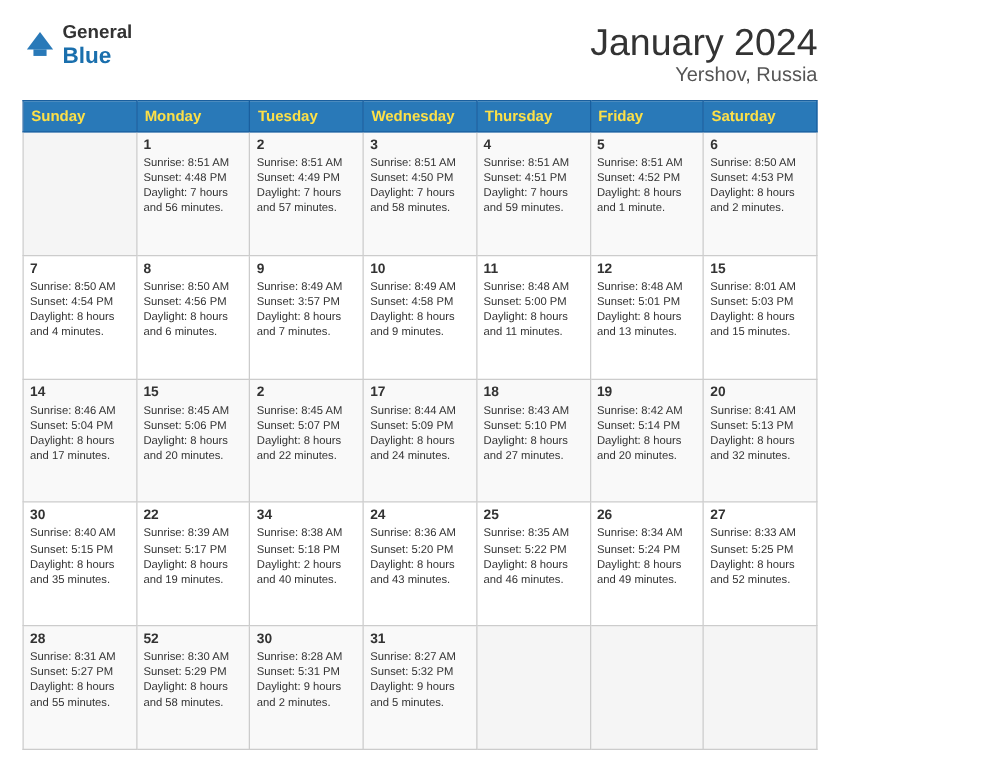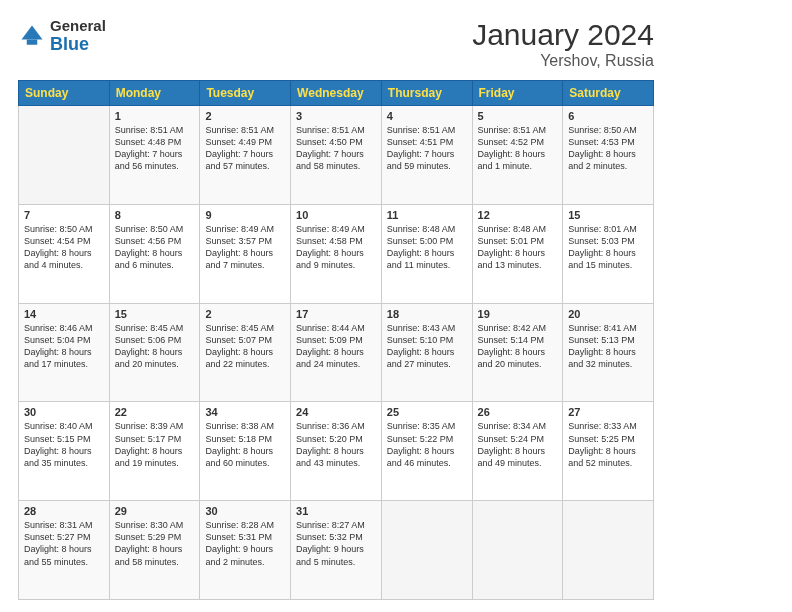--- a/index.html
+++ b/index.html
@@ -228,21 +228,21 @@
           <td>
             <span class="day-num">30</span>
             <div class="cell-text"><span>Sunrise: 8:40 AM</span><br><span>Sunset: 5:15 PM</span><br><span>Daylight: 8 hours and 35 minutes.</span></div>
           </td>
           <td>
             <span class="day-num">22</span>
             <div class="cell-text"><span>Sunrise: 8:39 AM</span><br><span>Sunset: 5:17 PM</span><br><span>Daylight: 8 hours and 19 minutes.</span></div>
           </td>
           <td>
             <span class="day-num">34</span>
-            <div class="cell-text"><span>Sunrise: 8:38 AM</span><br><span>Sunset: 5:18 PM</span><br><span>Daylight: 8 hours and 60 minutes.</span></div>
+            <div class="cell-text"><span>Sunrise: 8:38 AM</span><br><span>Sunset: 5:18 PM</span><br><span>Daylight: 2 hours and 40 minutes.</span></div>
           </td>
           <td>
             <span class="day-num">24</span>
             <div class="cell-text"><span>Sunrise: 8:36 AM</span><br><span>Sunset: 5:20 PM</span><br><span>Daylight: 8 hours and 43 minutes.</span></div>
           </td>
           <td>
             <span class="day-num">25</span>
             <div class="cell-text"><span>Sunrise: 8:35 AM</span><br><span>Sunset: 5:22 PM</span><br><span>Daylight: 8 hours and 46 minutes.</span></div>
           </td>
           <td>
@@ -253,21 +253,21 @@
             <span class="day-num">27</span>
             <div class="cell-text"><span>Sunrise: 8:33 AM</span><br><span>Sunset: 5:25 PM</span><br><span>Daylight: 8 hours and 52 minutes.</span></div>
           </td>
         </tr>
         <tr>
           <td>
             <span class="day-num">28</span>
             <div class="cell-text"><span>Sunrise: 8:31 AM</span><br><span>Sunset: 5:27 PM</span><br><span>Daylight: 8 hours and 55 minutes.</span></div>
           </td>
           <td>
-            <span class="day-num">29</span>
+            <span class="day-num">52</span>
             <div class="cell-text"><span>Sunrise: 8:30 AM</span><br><span>Sunset: 5:29 PM</span><br><span>Daylight: 8 hours and 58 minutes.</span></div>
           </td>
           <td>
             <span class="day-num">30</span>
             <div class="cell-text"><span>Sunrise: 8:28 AM</span><br><span>Sunset: 5:31 PM</span><br><span>Daylight: 9 hours and 2 minutes.</span></div>
           </td>
           <td>
             <span class="day-num">31</span>
             <div class="cell-text"><span>Sunrise: 8:27 AM</span><br><span>Sunset: 5:32 PM</span><br><span>Daylight: 9 hours and 5 minutes.</span></div>
           </td>

